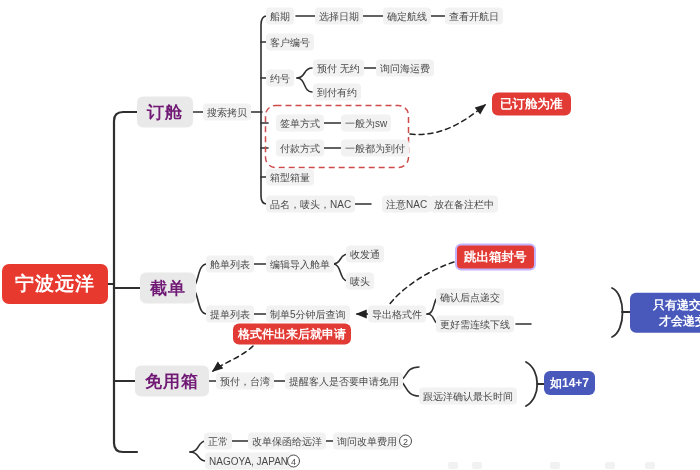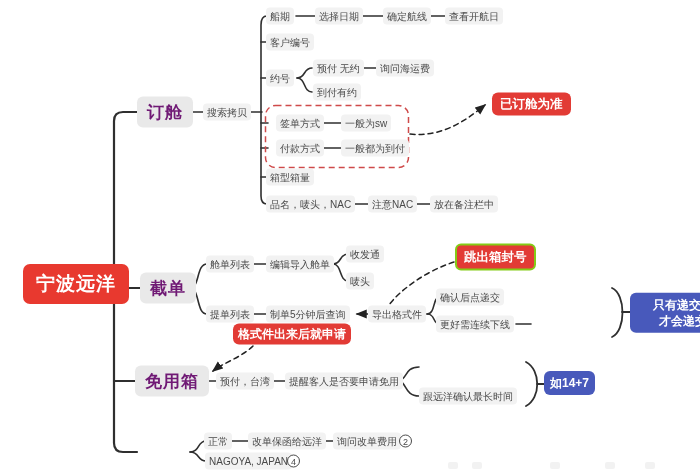--- a/index.html
+++ b/index.html
@@ -4,35 +4,35 @@
 <style>
   html,body{margin:0;padding:0;background:#fff;}
   #canvas{
     position:relative;width:700px;height:470px;background:#ffffff;overflow:hidden;
     font-family:"Liberation Sans","DejaVu Sans",sans-serif;
   }
   #wires{position:absolute;left:0;top:0;z-index:0;}
   .node{position:absolute;transform:translateY(-50%);white-space:nowrap;z-index:2;}
   .root-topic{
     background:#e8392f;color:#fff;font-size:19px;font-weight:700;
-    padding:7px 13px;border-radius:7px;letter-spacing:1px;margin-left:21px;
+    padding:7px 13px;border-radius:7px;letter-spacing:1px;
   }
   .main-topic{
     background:#e9e9e9;color:#701a75;font-size:17px;font-weight:600;
     padding:4px 10px;border-radius:6px;letter-spacing:1px;
   }
   .sub-topic{
     background:#f2f2f2;color:#4a4a4a;font-size:10px;line-height:1.3;
     padding:2px 4px;border-radius:4px;
   }
   .callout{
     background:#e23b35;color:#fff;font-size:12.5px;font-weight:700;
     padding:3px 8px;border-radius:6px;z-index:3;
   }
-  .callout.selected{border:2px solid #84cc16;padding:3px 7px;}
+  .callout.selected{border:2px solid #c4b5fd;padding:3px 7px;}
   .summary-box{
     background:#4859bb;color:#fff;font-size:12px;font-weight:700;
     padding:4px 6px;border-radius:6px;text-align:center;line-height:1.35;
   }
   .badge{
     width:13px;height:13px;border:1.2px solid #4a4a4a;border-radius:50%;
     background:#fff;color:#4a4a4a;font-size:9px;line-height:13px;text-align:center;
     transform:none;box-sizing:border-box;
   }
   .toolbar-chip{
@@ -131,21 +131,21 @@
   <div class="node sub-topic" style="left:266px;top:78px">约号</div>
   <div class="node sub-topic" style="left:313px;top:68px">预付 无约</div>
   <div class="node sub-topic" style="left:376px;top:68px">询问海运费</div>
   <div class="node sub-topic" style="left:313px;top:92px">到付有约</div>
   <div class="node sub-topic" style="left:276px;top:123px">签单方式</div>
   <div class="node sub-topic" style="left:341px;top:123px">一般为sw</div>
   <div class="node sub-topic" style="left:276px;top:148px">付款方式</div>
   <div class="node sub-topic" style="left:341px;top:148px">一般都为到付</div>
   <div class="node sub-topic" style="left:266px;top:177px">箱型箱量</div>
   <div class="node sub-topic" style="left:266px;top:204px">品名，唛头，NAC</div>
-  <div class="node sub-topic" style="left:368px;top:204px">注意NAC</div>
+  <div class="node sub-topic" style="left:382px;top:204px">注意NAC</div>
   <div class="node sub-topic" style="left:430px;top:204px">放在备注栏中</div>
   <div class="node callout" style="left:492px;top:104px">已订舱为准</div>
 
   <div class="node main-topic" style="left:140px;top:288px">截单</div>
   <div class="node sub-topic" style="left:206px;top:264px">舱单列表</div>
   <div class="node sub-topic" style="left:266px;top:264px">编辑导入舱单</div>
   <div class="node sub-topic" style="left:346px;top:254px">收发通</div>
   <div class="node sub-topic" style="left:346px;top:281px">唛头</div>
   <div class="node sub-topic" style="left:206px;top:314px">提单列表</div>
   <div class="node sub-topic" style="left:266px;top:314px">制单5分钟后查询</div>

